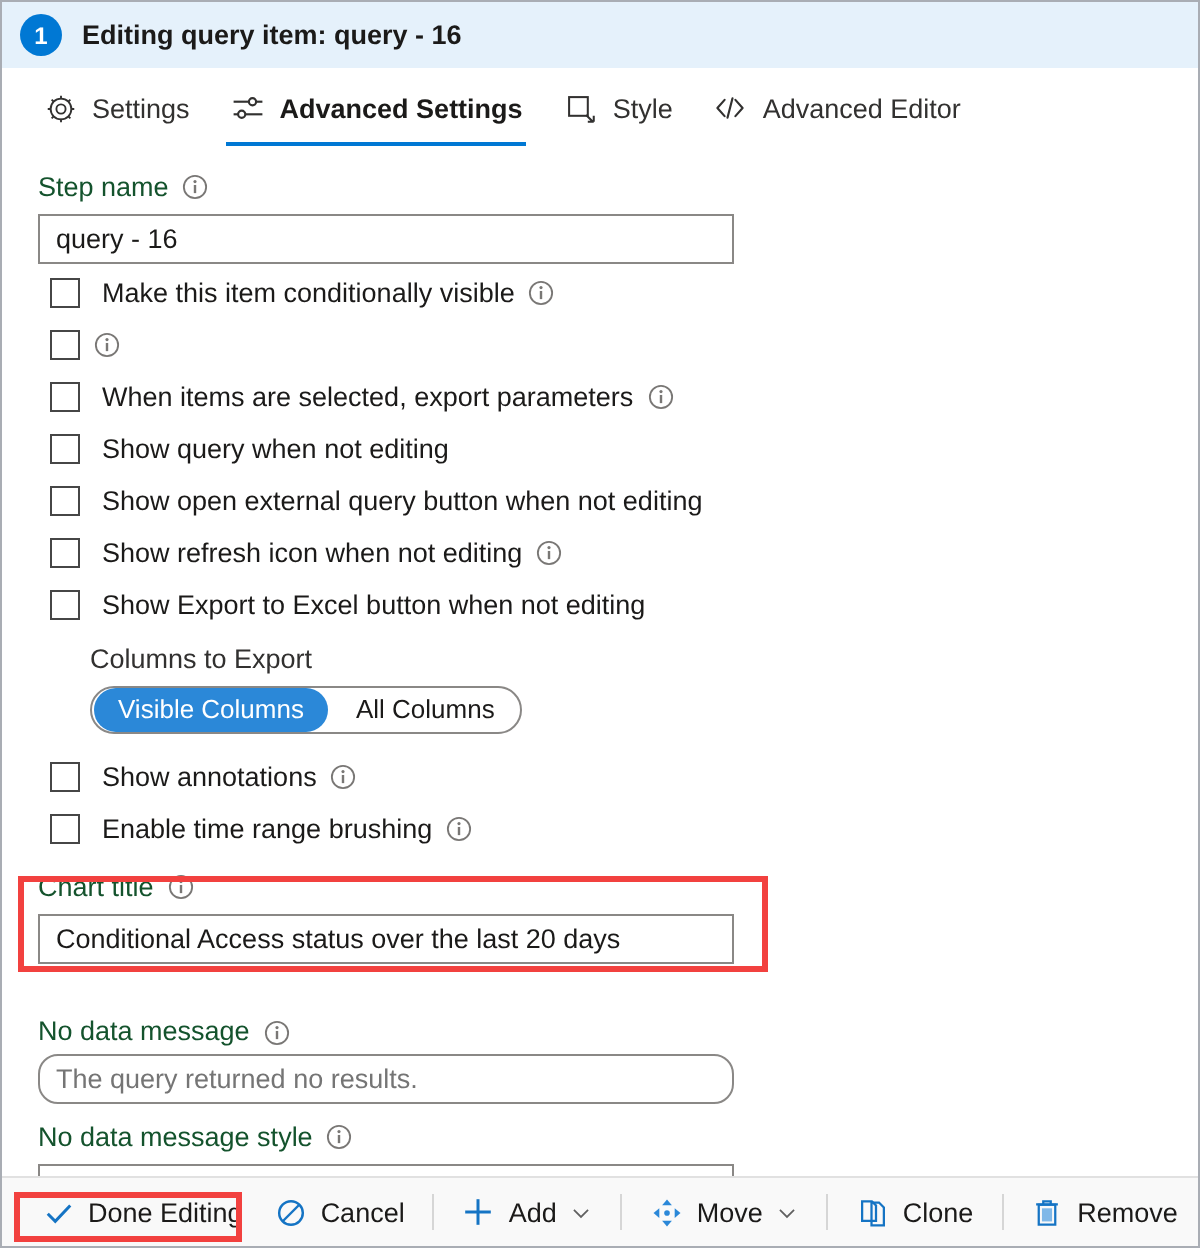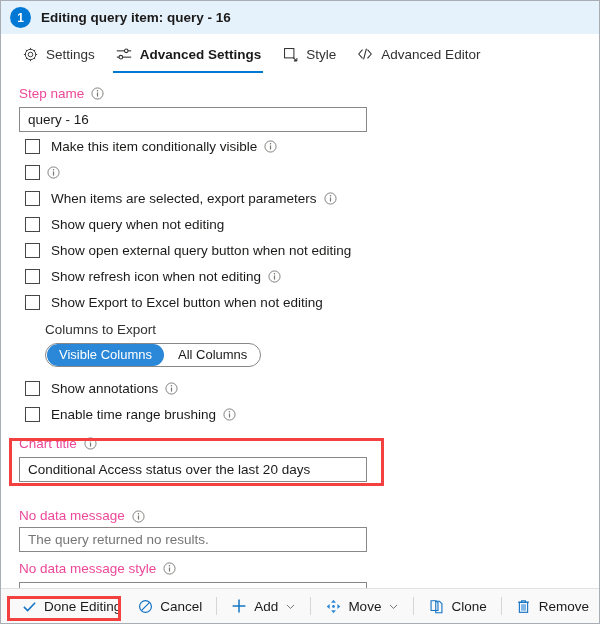--- a/index.html
+++ b/index.html
@@ -98,21 +98,21 @@
 
   
   .body {
     padding: 8px 0 0 0;
     height: 512px;
     box-sizing: border-box;
     position: relative;
   }
   .field-label {
     font-size: 13.5px;
-    color: #ec4899;
+    color: #14532d;
     display: flex;
     align-items: center;
     padding-left: 18px;
     height: 20px;
   }
   .info-icon {
     margin-left: 7px;
     width: 13px;
     height: 13px;
     flex: 0 0 auto;
@@ -126,21 +126,21 @@
     border: 1px solid #8a8886;
     background: #ffffff;
     font-family: "Liberation Sans", sans-serif;
     font-size: 13.5px;
     color: #1b1a19;
     padding: 0 8px;
     line-height: 23px;
     outline: none;
     display: block;
   }
-  .text-input.placeholder-text { color: #6f6f6f; }
+  .text-input.placeholder-text { color: #6f6f6f; border-radius: 10px; }
 
   .checkrow {
     display: flex;
     align-items: center;
     height: 24px;
     padding-left: 24px;
     margin-top: 2px;
   }
   .checkbox {
     width: 15px;

